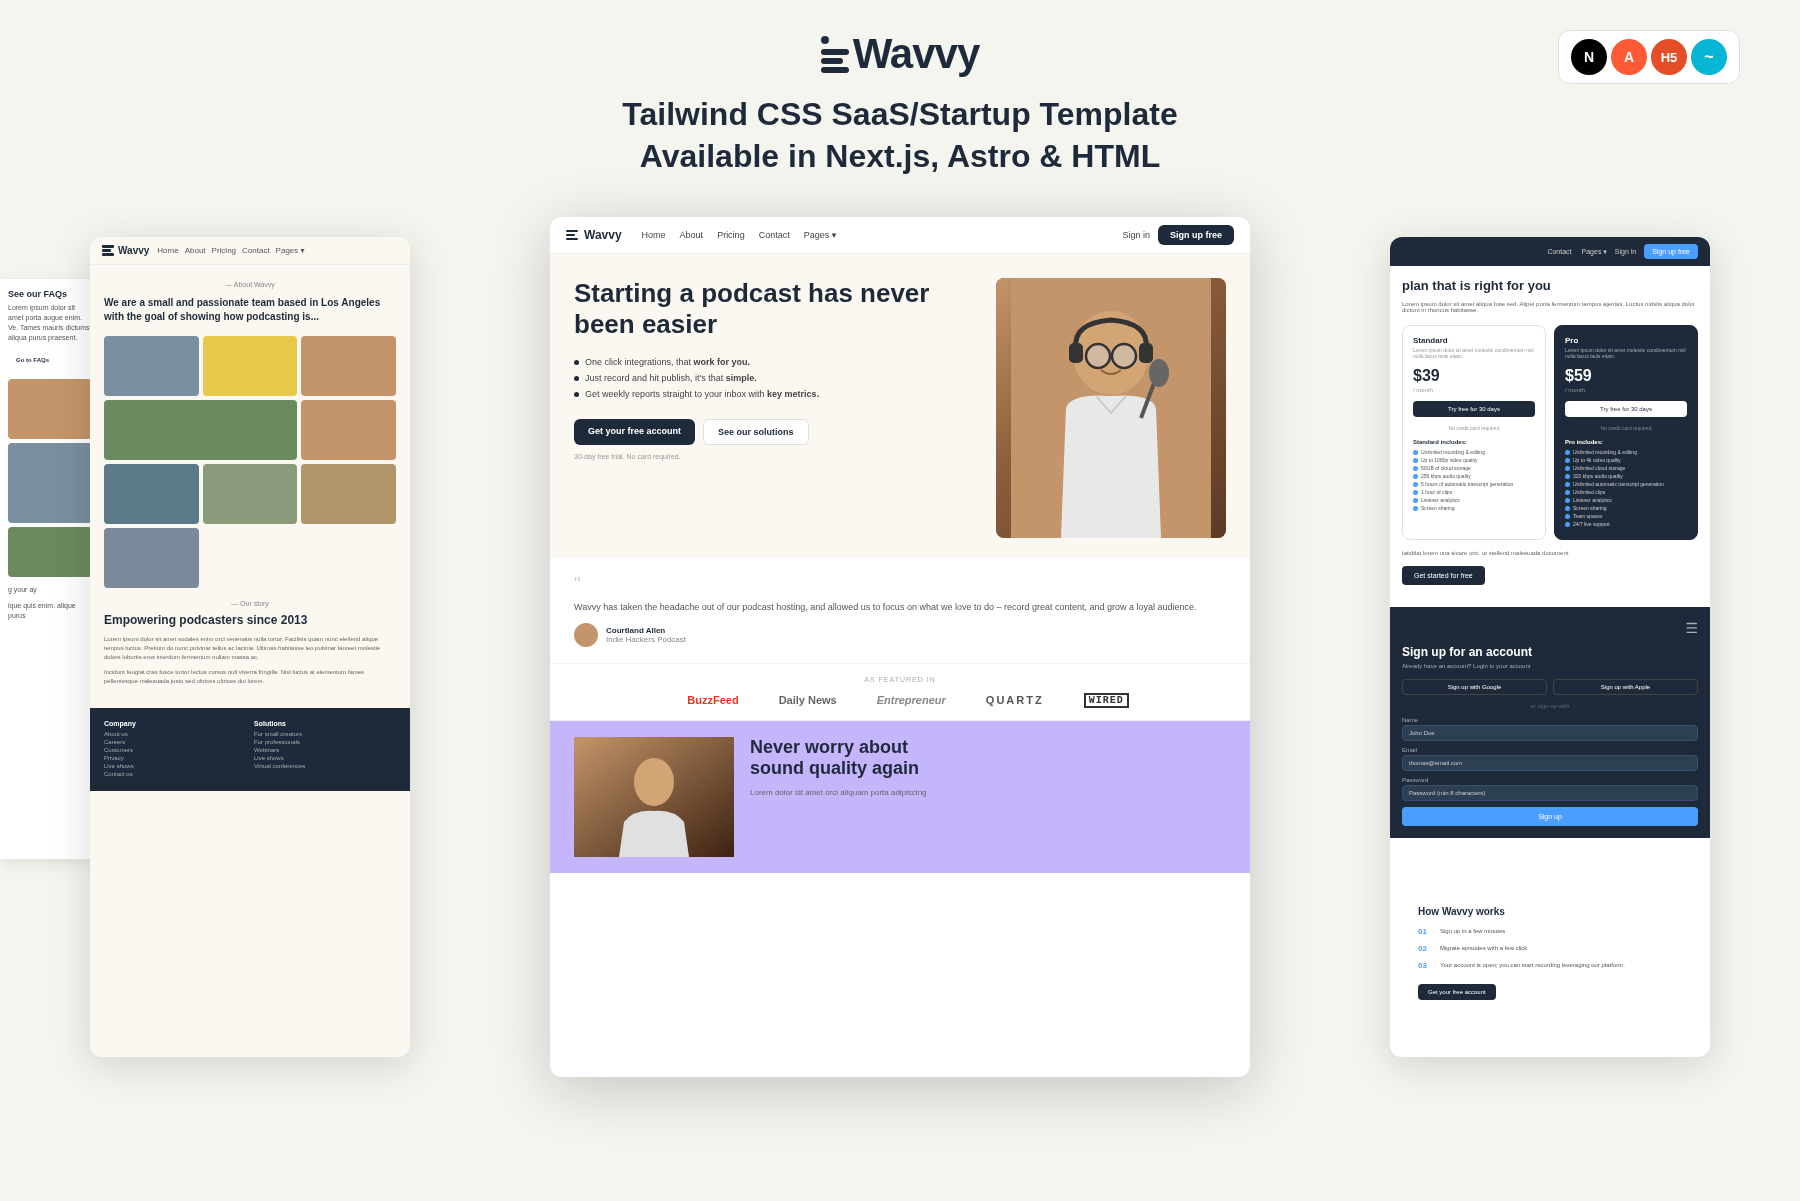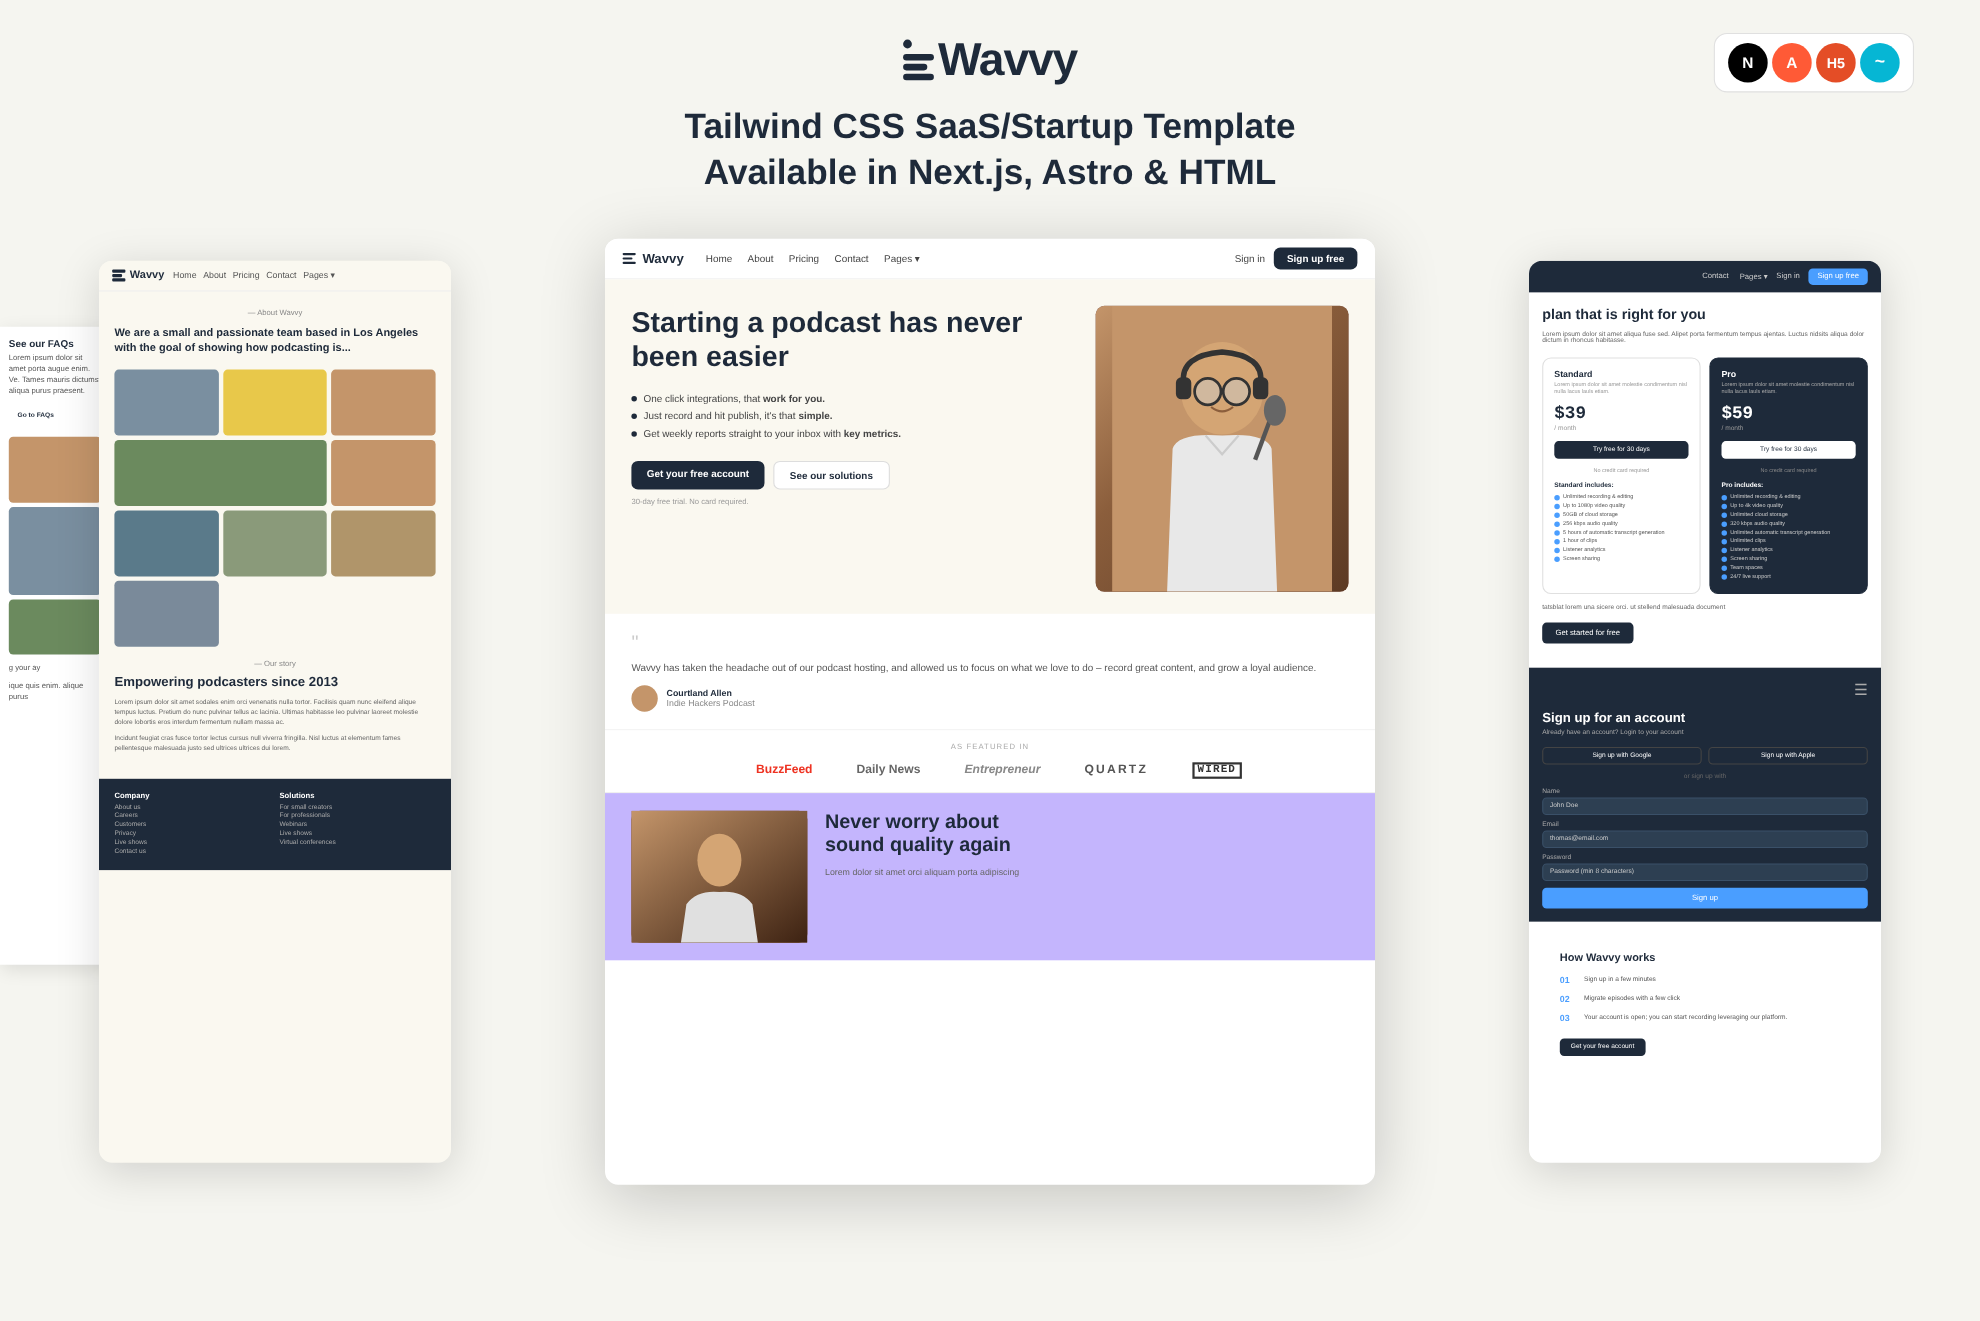--- a/index.html
+++ b/index.html
@@ -596,21 +596,20 @@
       margin-bottom: 8px;
     }
 
     .pricing-card.pro .plan-desc { color: #aaa; }
 
     .plan-price {
       font-size: 16px;
       font-weight: 800;
       color: #1e2a3a;
       margin-bottom: 2px;
-      font-family: Liberation Mono, monospace;
     }
 
     .pricing-card.pro .plan-price { color: white; }
 
     .plan-period {
       font-size: 6px;
       color: #999;
     }
 
     .plan-btn {
@@ -717,20 +716,21 @@
       border-radius: 4px;
       text-align: center;
       width: 100%;
       margin-top: 4px;
     }
 
     
     .right-how {
       background: white;
       padding: 28px;
+      margin-top: 40px;
     }
 
     .how-title {
       font-size: 10px;
       font-weight: 700;
       color: #1e2a3a;
       margin-bottom: 10px;
     }
 
     .how-step {
@@ -818,21 +818,21 @@
     .pg9 { 
       background: #7a8a9a; 
       border-radius: 4px; 
       height: 60px;
     }
 
     
     .far-left-panel {
       position: absolute;
       left: 0;
-      top: 80px;
+      top: 62px;
       width: 100px;
       height: 580px;
       background: white;
       border-radius: 0 8px 8px 0;
       padding: 10px 8px;
       box-shadow: 2px 4px 16px rgba(0,0,0,0.1);
       overflow: hidden;
     }
 
     .panel-text-sm {

